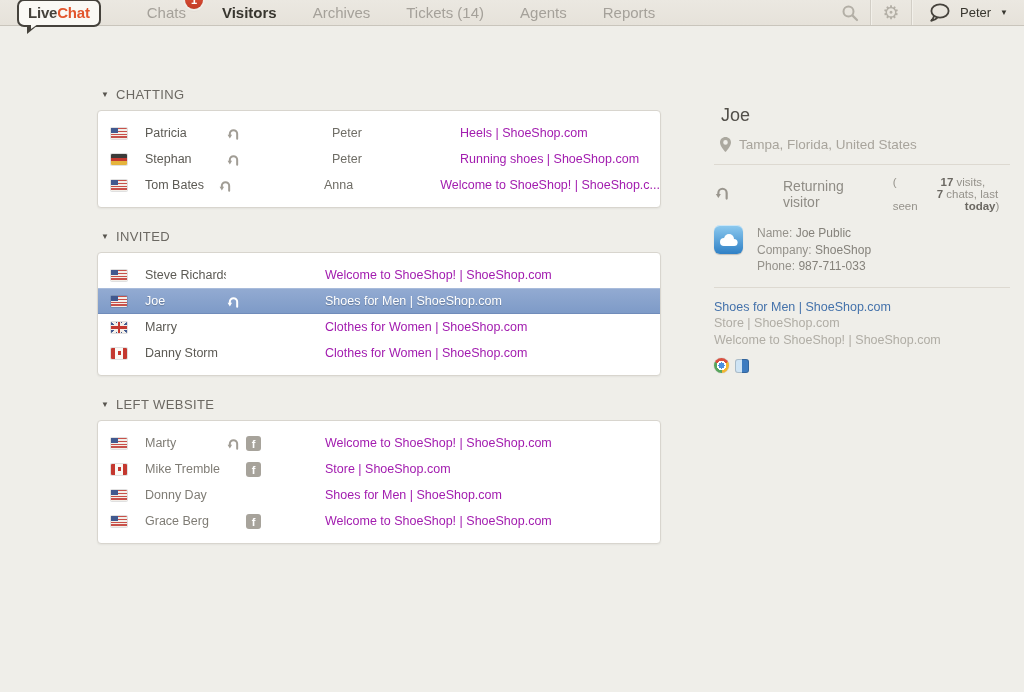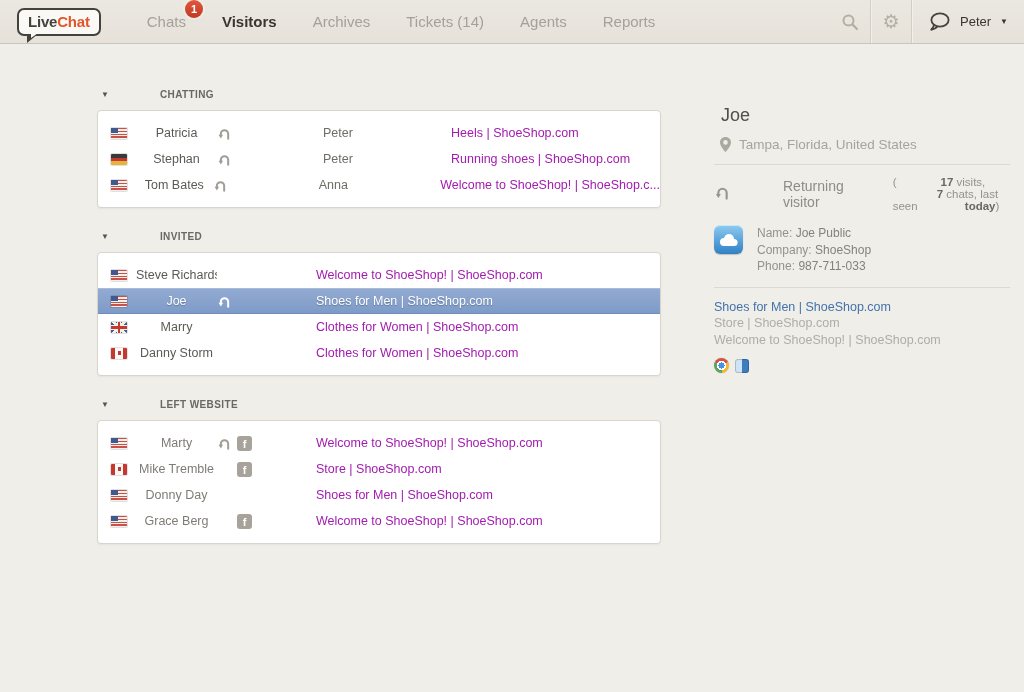--- a/index.html
+++ b/index.html
@@ -6,21 +6,21 @@
   html,body { width:1024px; height:692px; overflow:hidden; }
   body {
     font-family:"Liberation Sans", sans-serif;
     background:#efeee9;
     position:relative;
     -webkit-font-smoothing:antialiased;
   }
 
   
   .topbar {
-    position:absolute; left:0; top:0; width:1024px; height:44px;
+    position:absolute; left:0; top:0; width:1024px; height:26px;
     background:linear-gradient(#ebe8e1,#e6e2da);
     border-bottom:1px solid #c9c5bc;
     display:flex; align-items:center;
   }
   .logo {
     margin-left:17px; position:relative;
     border:2px solid #45423c; border-radius:7px;
     background:#faf9f5; padding:3px 9px 4px 9px;
     font-size:15px; font-weight:bold; letter-spacing:-0.2px;
   }
@@ -66,21 +66,21 @@
 
   
   .main-col { position:absolute; left:97px; top:43px; width:564px; padding-top:44px; }
   .section { margin-bottom:21px; }
   .section-header {
     display:flex; align-items:center; margin-left:4px; margin-bottom:9px;
     cursor:pointer; height:14px;
   }
   .section-caret { font-size:8px; color:#57544e; margin-right:7px; }
   .section-title {
-    font-size:10px; font-weight:bold; color:#6b6862; letter-spacing:0.4px;margin-left:44px;
+    font-size:13px; font-weight:normal; color:#6b6862; letter-spacing:0.4px;
   }
   .card {
     background:#fff; border:1px solid #d8d5ce; border-radius:4px;
     box-shadow:0 1px 2px rgba(0,0,0,0.05);
     padding:9px 0;
   }
   .row {
     height:26px; display:flex; align-items:center;
     font-size:12.5px; cursor:pointer; white-space:nowrap;
   }
@@ -97,21 +97,21 @@
   .flag.gb {
     background:
       linear-gradient(90deg,transparent 0 43%,#c4382f 43% 57%,transparent 57%),
       linear-gradient(180deg,transparent 0 36%,#c4382f 36% 64%,transparent 64%),
       linear-gradient(90deg,transparent 0 36%,#f3efe9 36% 64%,transparent 64%),
       linear-gradient(180deg,transparent 0 25%,#f3efe9 25% 75%,transparent 75%),
       linear-gradient(45deg,transparent 0 44%,#f3efe9 44% 56%,transparent 56%),
       linear-gradient(-45deg,transparent 0 44%,#f3efe9 44% 56%,transparent 56%),
       #41598f;
   }
-  .cell-name { margin-left:9px; width:81px; color:#5c5a54; overflow:hidden;text-align:center; }
+  .cell-name { margin-left:18px; width:81px; color:#5c5a54; overflow:hidden; }
   .slot-ret { width:20px; flex:0 0 20px; display:flex; align-items:center; color:#a19d95; }
   .slot-fb  { width:22px; flex:0 0 22px; display:flex; align-items:center; }
   .fb-icon {
     width:15px; height:15px; border-radius:3px; background:#a7a39b;
     color:#fff; font-size:11px; font-weight:bold;
     display:flex; align-items:flex-end; justify-content:center; line-height:13px;
   }
   .cell-agent { margin-left:86px; width:120px; color:#6f6d66; }
   .row-chatting .cell-topic { margin-left:8px; }
   .row-invited .cell-topic { margin-left:79px; }

